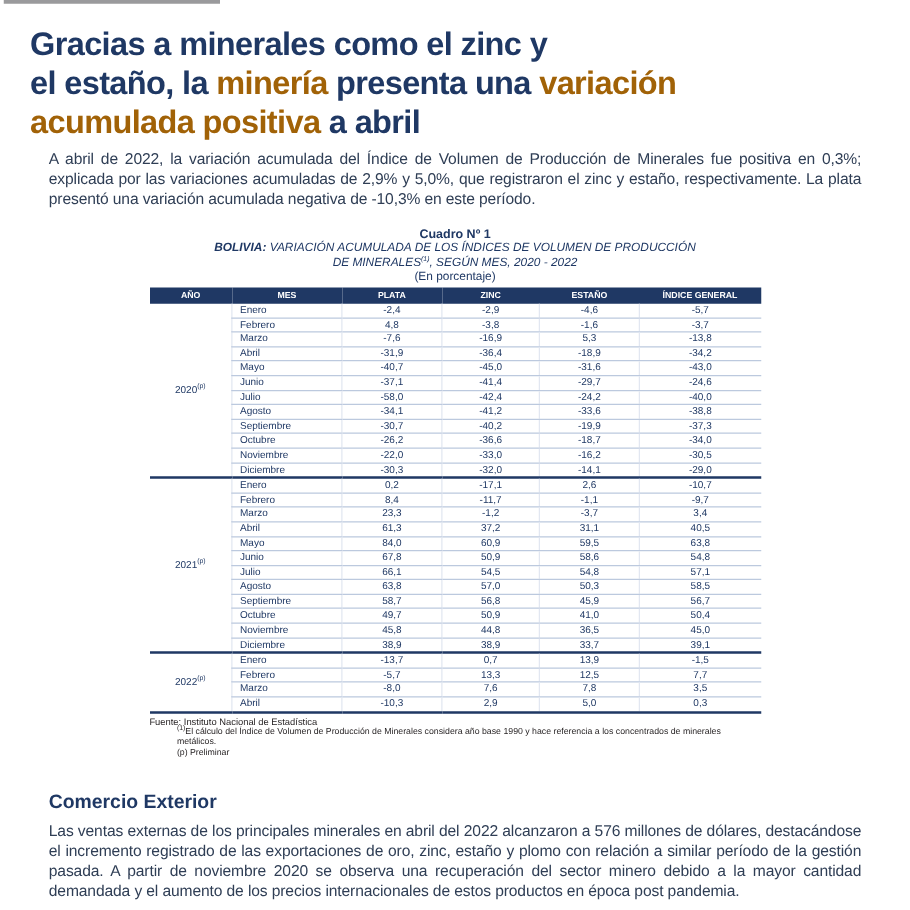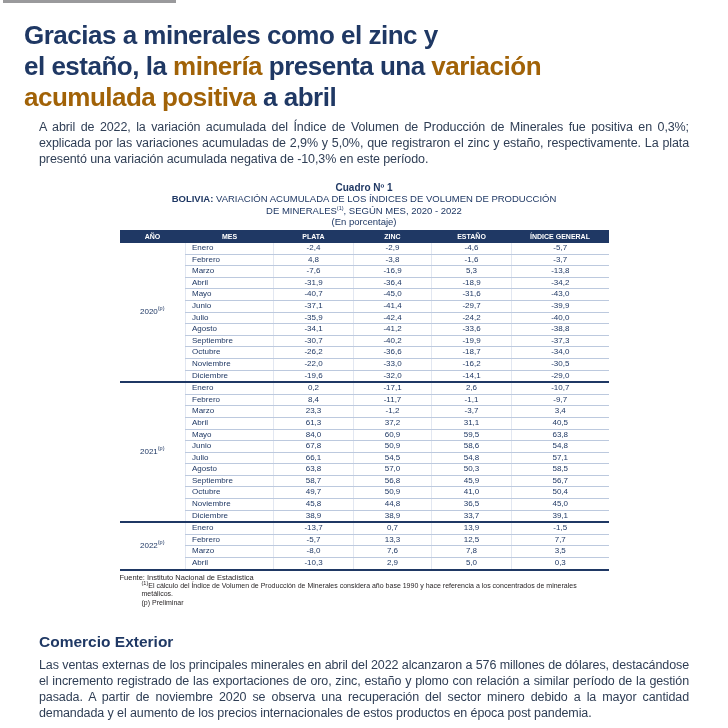--- a/index.html
+++ b/index.html
@@ -8,21 +8,21 @@
   .top-rule { position:absolute; left:3px; top:0; width:173px; height:3px; background:#9a9a9c; }
   .title { margin:20px auto 0; width:680px; text-align:left; font-weight:bold;
            font-size:26px; line-height:31px; letter-spacing:-0.5px; color:#1f3864; }
   .title .red { color:#a16207; }
   .content { width:650px; margin:0 auto; }
   .section-heading { margin-top:26px; font-size:15.5px; font-weight:bold; color:#1f3864; }
   .body-par { margin-top:6px; font-size:12.5px; line-height:16px; letter-spacing:-0.1px;
               color:#2f3e55; text-align:justify; }
   .cuadro { width:489px; margin:15px auto 0; }
   .cuadro-label { text-align:center; font-size:10px; font-weight:bold; color:#1f3864; }
-  .cuadro-title { text-align:center; font-size:9.5px; line-height:11.5px; color:#1f3864; }
+  .cuadro-title { text-align:center; font-size:9.5px; line-height:11.5px; color:#1f3864;font-style:italic; }
   .cuadro-title b { font-weight:bold; }
   .cuadro-sub { text-align:center; font-size:9.5px; line-height:12px; color:#1f3864; }
   sup { font-size:5.5px; vertical-align:super; line-height:0; }
   table { width:489px; border-collapse:collapse; table-layout:fixed; margin-top:2px; }
   thead th { background:#1f3864; color:#ffffff; font-size:7px; font-weight:bold;
              height:13px; border:none; text-align:center; }
   td { font-size:8px; color:#1f3864; height:10.6px; line-height:10.6px;
        border-bottom:1px solid #bcc9de; white-space:nowrap; overflow:hidden; }
   td.mes-cell { text-align:left; padding-left:6px; border-left:1px solid #e2e7f1; }
   td.val-cell { text-align:center; border-left:1px solid #e2e7f1; }
@@ -109,25 +109,25 @@
             <td class="val-cell">-40,7</td>
             <td class="val-cell">-45,0</td>
             <td class="val-cell">-31,6</td>
             <td class="val-cell">-43,0</td>
           </tr>
           <tr>
             <td class="mes-cell">Junio</td>
             <td class="val-cell">-37,1</td>
             <td class="val-cell">-41,4</td>
             <td class="val-cell">-29,7</td>
-            <td class="val-cell">-39,9</td>
+            <td class="val-cell">-24,6</td>
           </tr>
           <tr>
             <td class="mes-cell">Julio</td>
-            <td class="val-cell">-35,9</td>
+            <td class="val-cell">-58,0</td>
             <td class="val-cell">-42,4</td>
             <td class="val-cell">-24,2</td>
             <td class="val-cell">-40,0</td>
           </tr>
           <tr>
             <td class="mes-cell">Agosto</td>
             <td class="val-cell">-34,1</td>
             <td class="val-cell">-41,2</td>
             <td class="val-cell">-33,6</td>
             <td class="val-cell">-38,8</td>
@@ -148,21 +148,21 @@
           </tr>
           <tr>
             <td class="mes-cell">Noviembre</td>
             <td class="val-cell">-22,0</td>
             <td class="val-cell">-33,0</td>
             <td class="val-cell">-16,2</td>
             <td class="val-cell">-30,5</td>
           </tr>
           <tr class="group-end">
             <td class="mes-cell">Diciembre</td>
-            <td class="val-cell">-19,6</td>
+            <td class="val-cell">-30,3</td>
             <td class="val-cell">-32,0</td>
             <td class="val-cell">-14,1</td>
             <td class="val-cell">-29,0</td>
           </tr>
           <tr>
             <td class="year-cell" rowspan="12"><span>2021</span><sup>(p)</sup></td>
             <td class="mes-cell">Enero</td>
             <td class="val-cell">0,2</td>
             <td class="val-cell">-17,1</td>
             <td class="val-cell">2,6</td>

